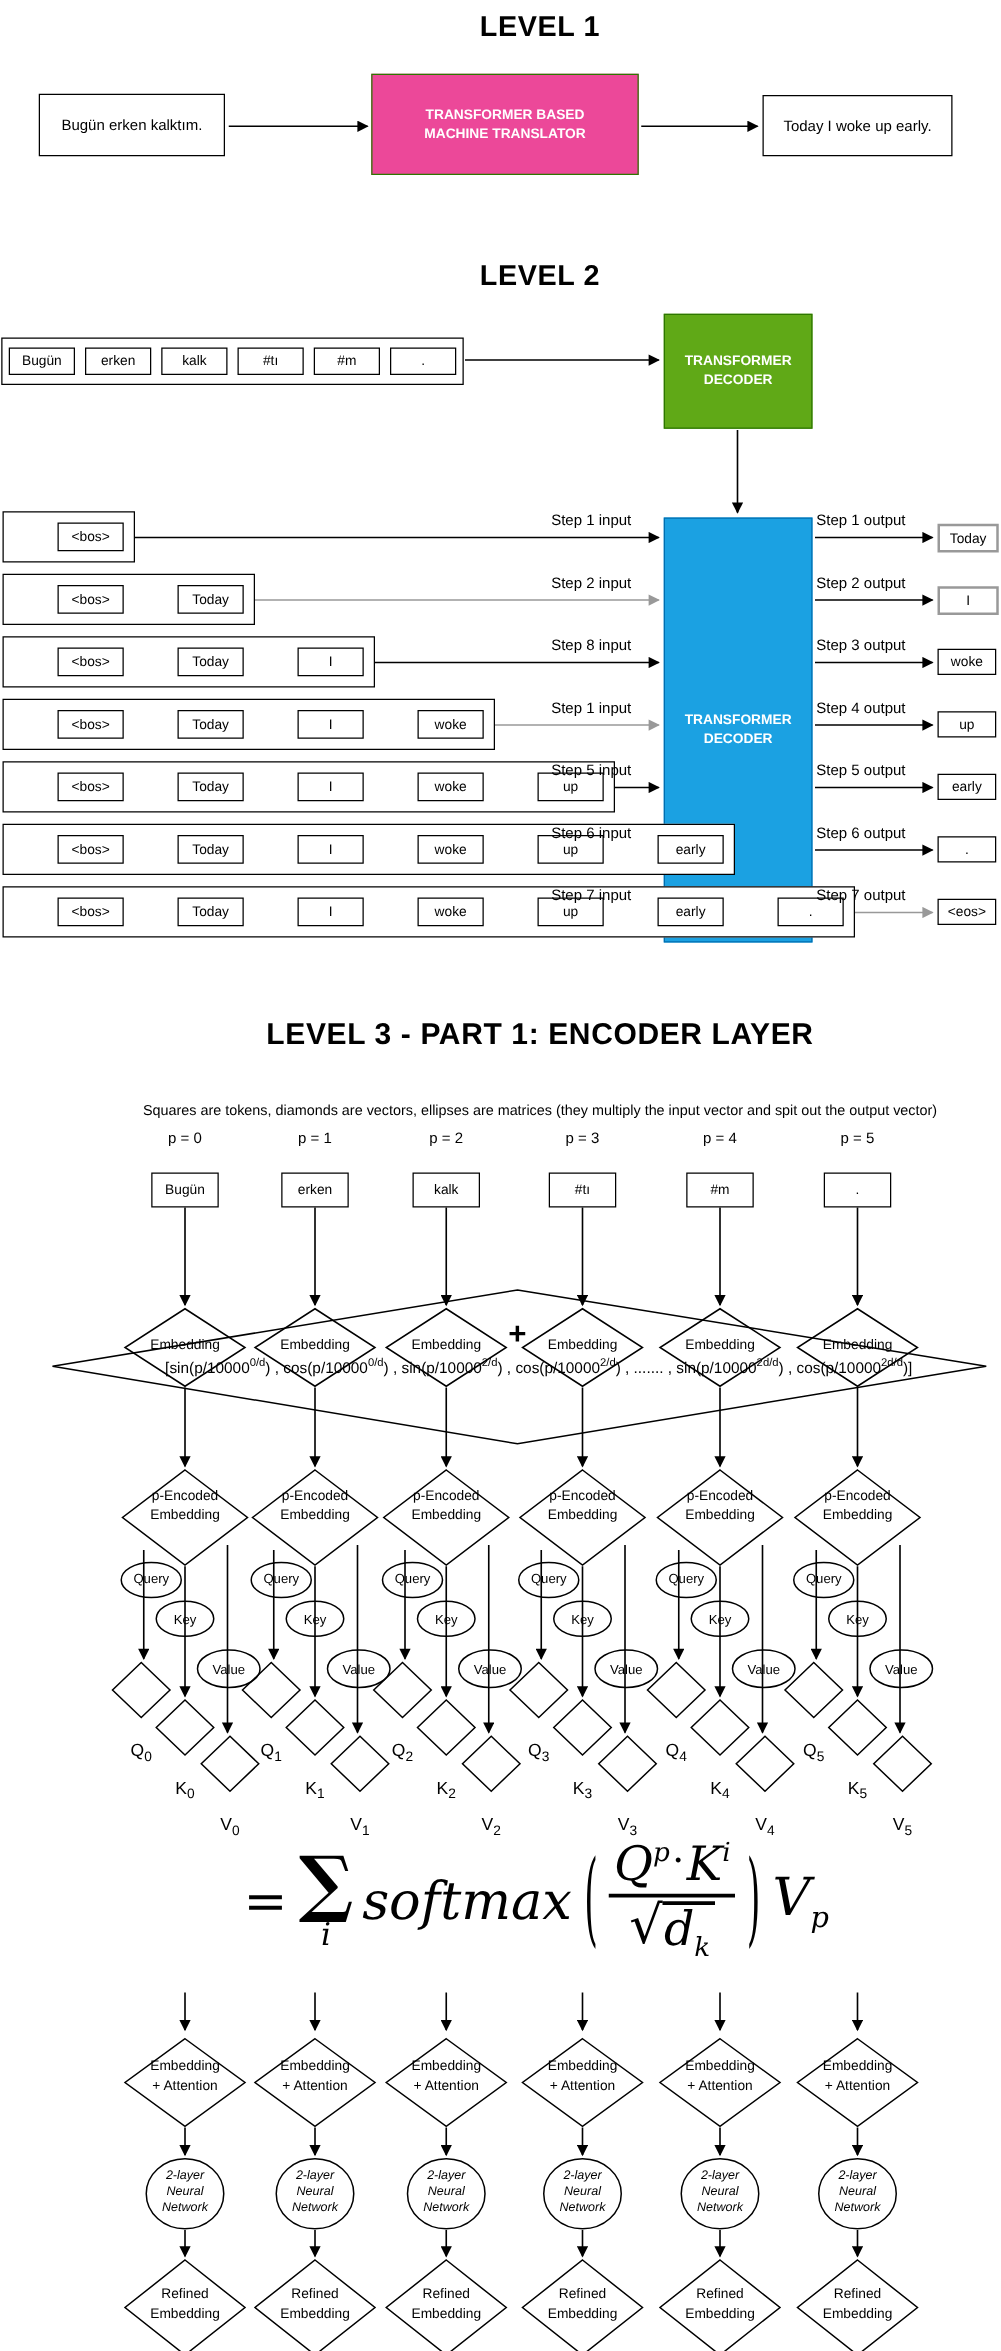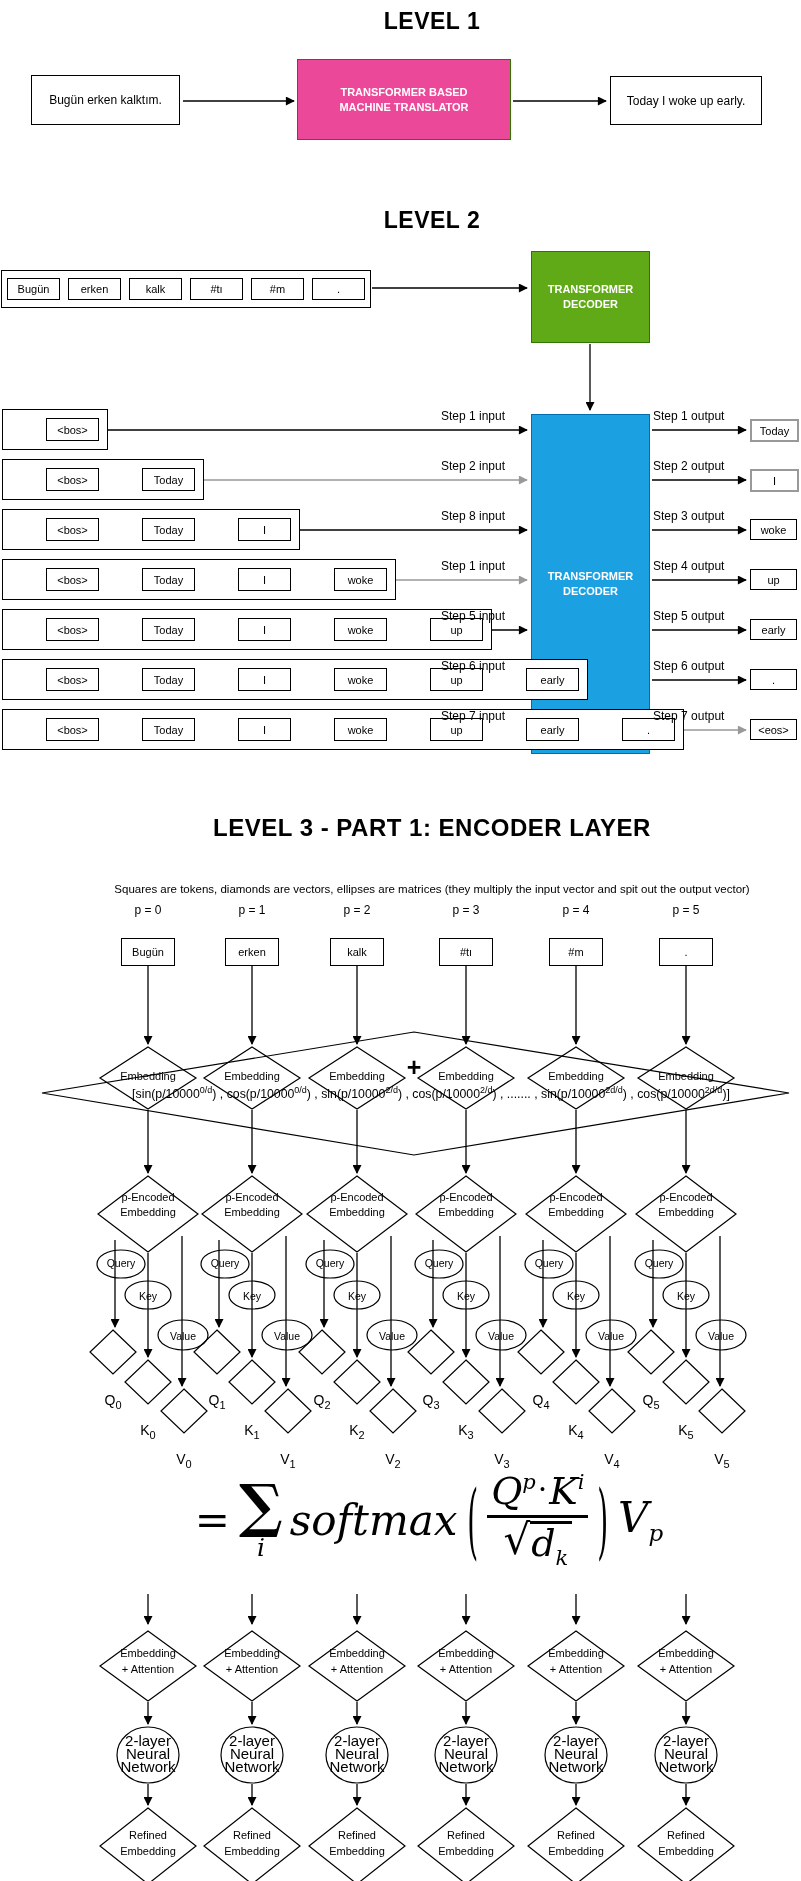--- a/index.html
+++ b/index.html
@@ -36,21 +36,21 @@
   .qlab,.klab,.vlab{position:absolute;width:52px;font-size:10.5px;}
   .qlab{left:0;top:354px;}
   .klab{left:27px;top:387px;}
   .vlab{left:62px;top:427px;}
   .qkv{position:absolute;width:36px;font-size:14px;margin-top:46px;}
   .qkv sub{font-size:11px;}
   .qd{left:0;top:443px;}
   .kd{left:35px;top:473px;}
   .vd{left:71px;top:502px;}
   .ea{position:absolute;left:-4px;right:-4px;top:743px;font-size:11px;line-height:15.5px;}
-  .nn{position:absolute;left:0;right:0;top:831px;font-size:15px;line-height:13px;}
+  .nn{position:absolute;left:0;right:0;top:831px;font-size:10px;line-height:13px;font-style:italic;}
   .ref{position:absolute;left:-4px;right:-4px;top:925px;font-size:11px;line-height:15.5px;}
   .plus{position:absolute;left:384px;width:60px;top:1053px;text-align:center;font-size:25px;font-weight:bold;}
   .posenc{position:absolute;left:28px;right:8px;top:1085px;text-align:center;font-size:12.3px;white-space:nowrap;}
   .posenc sup{font-size:9px;}
   
   .fwrap{position:absolute;left:0;right:0;top:1460px;height:120px;display:flex;align-items:center;
          justify-content:center;gap:7px;font-family:"DejaVu Serif",serif;font-size:42px;font-style:italic;
          padding-left:14px;}
   .fwrap sub{font-size:23px;font-style:italic;}
   .f-eq{font-style:normal;margin:0 2px;}

